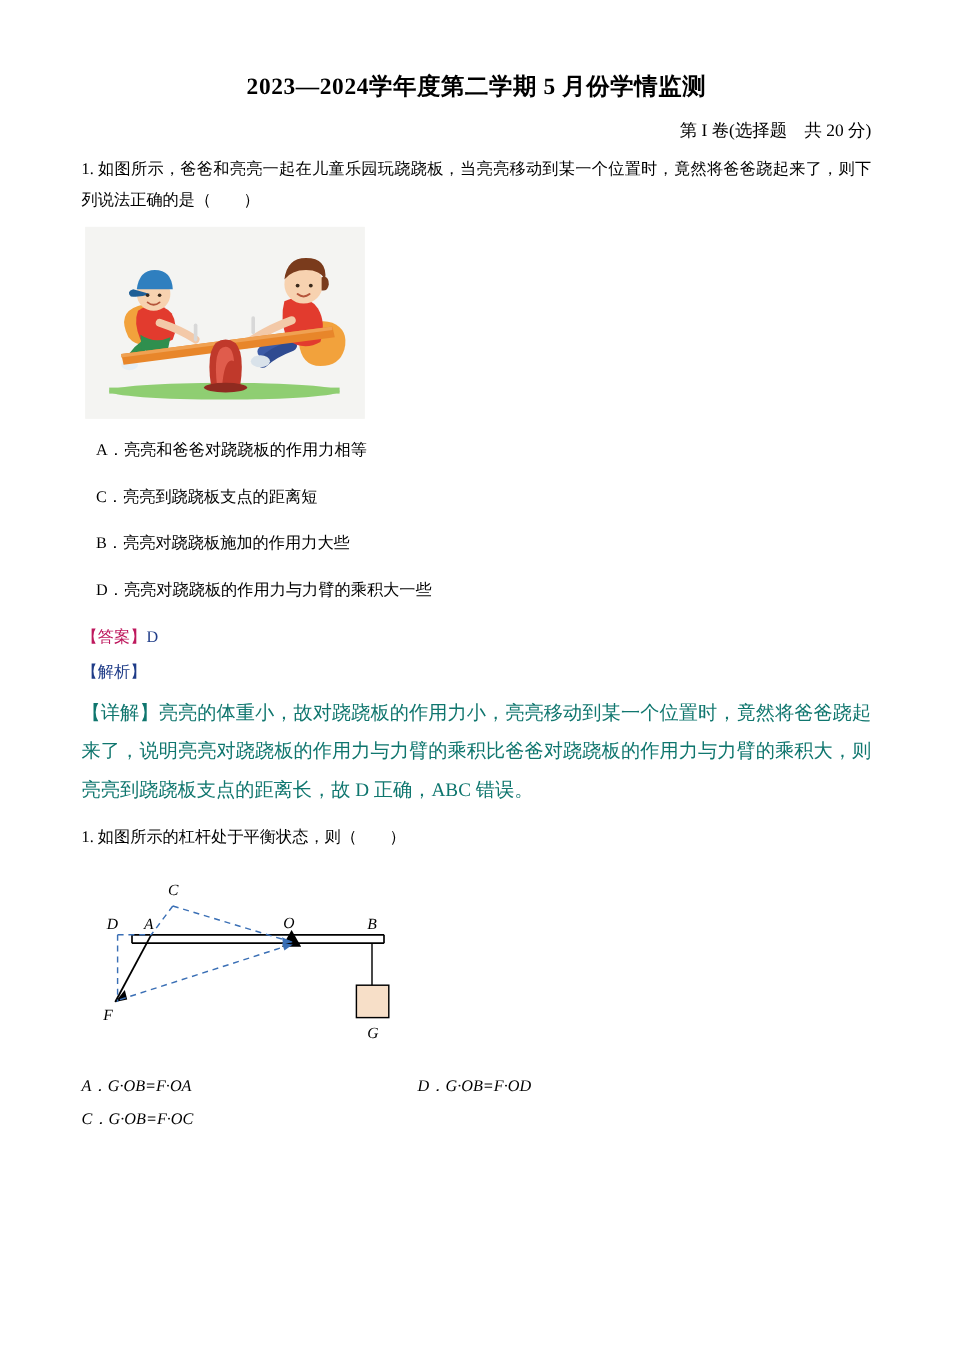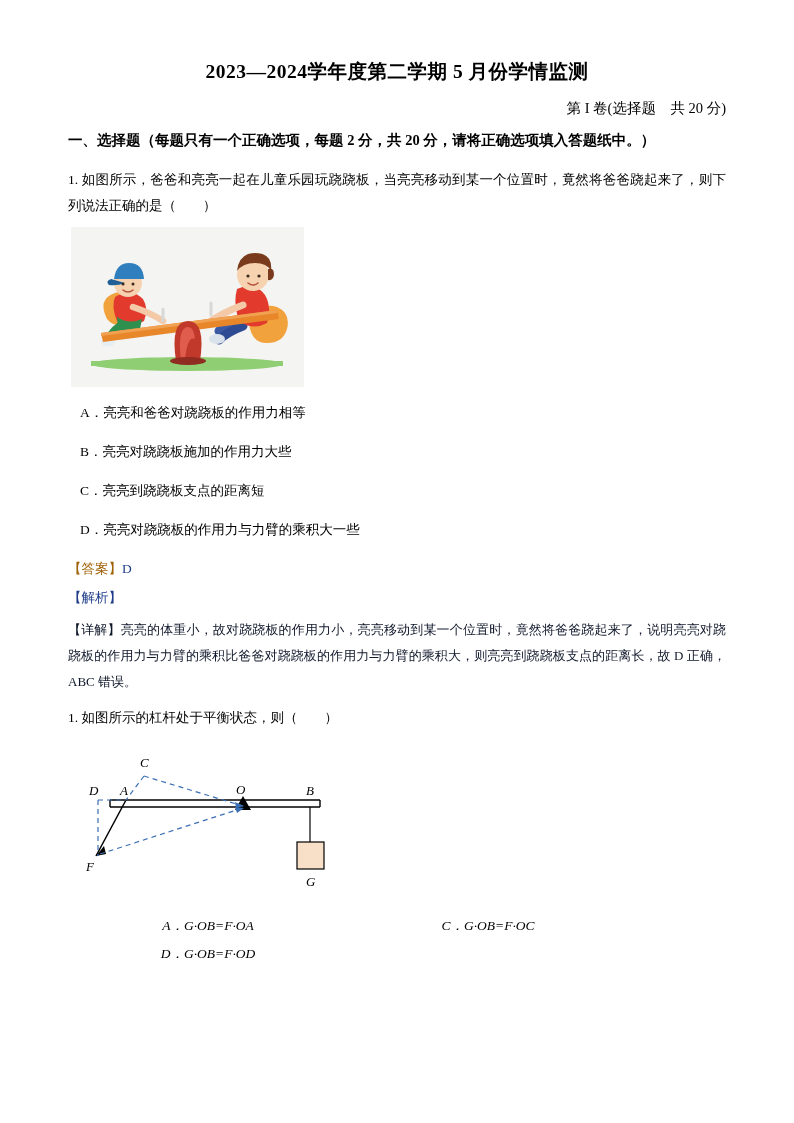--- a/index.html
+++ b/index.html
@@ -67,26 +67,26 @@
     line-height: 2.0;
     margin: 12px;
   }
   .answer-line {
     font-size: 13.5px;
     line-height: 2.0;
     color: #1f3c88;
     margin: 0;
   }
   .answer-line .lbl {
-    color: #a16207;
+    color: #be185d;
   }
   .analysis-body {
-    font-size: 13px;
+    font-size: 16px;
     line-height: 2.0;
-    color: #0f172a;
+    color: #0f766e;
     text-align: justify;
     margin: 0;
   }
 
   
   .fig1-wrap {
     margin: 8px 0 10px 0;
     padding-left: 3px;
   }
   .fig1 {
@@ -107,41 +107,39 @@
     width: 330px;
     height: 168px;
     position: relative;
   }
 
   .opts-2col {
     display: flex;
     flex-wrap: wrap;
     width: 560px;
     margin-top: 6px;
-    text-align: center;
   }
   .opts-2col .opt-cell {
     width: 50%;
     font-size: 13.5px;
     line-height: 2.1;
     box-sizing: border-box;
   }
   .ital {
     font-style: italic;
   }
 </style>
 </head>
 <body>
 
 <div class="page">
   <div class="content">
 
     <h1 class="doc-title">2023—2024学年度第二学期 5 月份学情监测</h1>
     <div class="section-head">第 I 卷(选择题　共 20 分)</div>
-    <div class="big-q-head">一、选择题（每题只有一个正确选项，每题 2 分，共 20 分，请将正确选项填入答题纸中。）</div>
 
     <div class="q-text">1. 如图所示，爸爸和亮亮一起在儿童乐园玩跷跷板，当亮亮移动到某一个位置时，竟然将爸爸跷起来了，则下列说法正确的是（　　）</div>
 
     <div class="fig1-wrap">
       <div class="fig1">
         <svg width="233" height="160" viewBox="0 0 233 160" xmlns="http://www.w3.org/2000/svg">
           <rect x="0" y="0" width="233" height="160" fill="#f4f4f2"></rect>
 
           <ellipse cx="116" cy="137" rx="96" ry="7" fill="#8fce72"></ellipse>
           <rect x="20" y="134" width="192" height="5" fill="#8fce72"></rect>
@@ -203,22 +201,22 @@
             <ellipse cx="117" cy="134" rx="18" ry="4" fill="#8f2b20"></ellipse>
           </g>
 
           <path d="M92 94 l0 -12" stroke="#d8d8d8" stroke-width="3" stroke-linecap="round"></path>
           <path d="M140 88 l0 -12" stroke="#d8d8d8" stroke-width="3" stroke-linecap="round"></path>
         </svg>
       </div>
     </div>
 
     <div class="opt">A．亮亮和爸爸对跷跷板的作用力相等</div>
+    <div class="opt">C．亮亮到跷跷板支点的距离短</div>
     <div class="opt">B．亮亮对跷跷板施加的作用力大些</div>
-    <div class="opt">C．亮亮到跷跷板支点的距离短</div>
     <div class="opt">D．亮亮对跷跷板的作用力与力臂的乘积大一些</div>
 
     <div class="answer-line" style="margin-top:8px;">
       <span class="lbl">【答案】</span><span>D</span>
     </div>
     <div class="answer-line" style="margin-top:2px;">【解析】</div>
 
     <div class="analysis-body" style="margin-top:6px;">
       <span>【详解】</span><span>亮亮的体重小，故对跷跷板的作用力小，亮亮移动到某一个位置时，竟然将爸爸跷起来了，说明亮亮对跷跷板的作用力与力臂的乘积比爸爸对跷跷板的作用力与力臂的乘积大，则亮亮到跷跷板支点的距离长，故 D 正确，ABC 错误。</span>
     </div>
@@ -263,18 +261,18 @@
           <text x="158" y="56" font-family="Liberation Serif, serif" font-size="13" font-style="italic" fill="#000">O</text>
           <text x="228" y="57" font-family="Liberation Serif, serif" font-size="13" font-style="italic" fill="#000">B</text>
           <text x="8" y="133" font-family="Liberation Serif, serif" font-size="13" font-style="italic" fill="#000">F</text>
           <text x="228" y="148" font-family="Liberation Serif, serif" font-size="13" font-style="italic" fill="#000">G</text>
         </svg>
       </div>
     </div>
 
     <div class="opts-2col">
       <div class="opt-cell ital">A．G·OB=F·OA</div>
+      <div class="opt-cell ital">D．G·OB=F·OD</div>
       <div class="opt-cell ital">C．G·OB=F·OC</div>
-      <div class="opt-cell ital">D．G·OB=F·OD</div>
     </div>
 
   </div>
 </div>
 
 </body></html>

